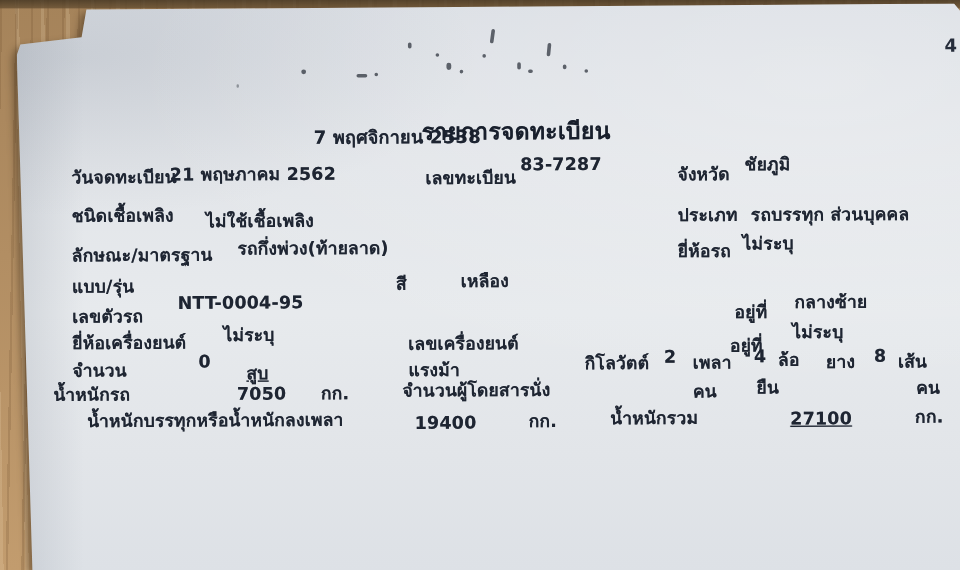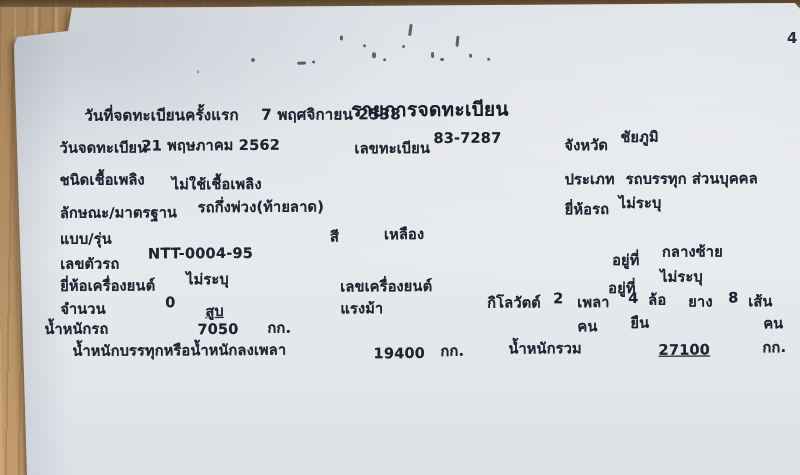--- a/index.html
+++ b/index.html
@@ -66,21 +66,20 @@
       <div class="s" style="left:470px;top:56px;width:3px;height:4px;"></div>
       <div class="s" style="left:488px;top:60px;width:3px;height:3px;"></div>
       <div class="s" style="left:373px;top:54px;width:4px;height:6px;"></div>
       <div class="s" style="left:384px;top:60px;width:3px;height:3px;"></div>
       <div class="s" style="left:364px;top:46px;width:3px;height:3px;"></div>
       <div class="s" style="left:198px;top:71px;width:2px;height:3px;opacity:.4;"></div>
     </div>
 
     <span class="pageno" style="position:absolute;left:788px;top:33px;">4</span>
 
-    <span class="t fr" style="left:85px;top:104px;">วันที่จดทะเบียนครั้งแรก</span>
     <span class="t fr" style="left:262px;top:104px;">7 พฤศจิกายน 2538</span>
     <span class="t title" style="left:352px;top:96px;">รายการจดทะเบียน</span>
 
     <span class="t" style="left:60px;top:136px;">วันจดทะเบียน</span>
     <span class="t v" style="left:142px;top:134px;">21 พฤษภาคม 2562</span>
     <span class="t" style="left:355px;top:138px;">เลขทะเบียน</span>
     <span class="t v" style="left:434px;top:132px;">83-7287</span>
     <span class="t" style="left:565px;top:136px;">จังหวัด</span>
     <span class="t v" style="left:621px;top:128px;">ชัยภูมิ</span>
 
@@ -118,25 +117,26 @@
     <span class="t" style="left:577px;top:293px;">เพลา</span>
     <span class="t v" style="left:628px;top:293px;">4</span>
     <span class="t" style="left:648px;top:291px;">ล้อ</span>
     <span class="t" style="left:688px;top:293px;">ยาง</span>
     <span class="t v" style="left:728px;top:293px;">8</span>
     <span class="t" style="left:748px;top:293px;">เส้น</span>
 
     <span class="t" style="left:44px;top:317px;">น้ำหนักรถ</span>
     <span class="t v" style="left:197px;top:322px;">7050</span>
     <span class="t" style="left:267px;top:317px;">กก.</span>
+    <span class="t" style="left:335px;top:315px;">จำนวนผู้โดยสารนั่ง</span>
     <span class="t" style="left:577px;top:317px;">คน</span>
     <span class="t" style="left:630px;top:314px;">ยืน</span>
     <span class="t" style="left:763px;top:315px;">คน</span>
 
     <span class="t" style="left:72px;top:339px;">น้ำหนักบรรทุกหรือน้ำหนักลงเพลา</span>
-    <span class="t v" style="left:345px;top:347px;margin-left:28px;">19400</span>
+    <span class="t v" style="left:345px;top:347px;">19400</span>
     <span class="t" style="left:440px;top:341px;">กก.</span>
     <span class="t" style="left:508px;top:339px;">น้ำหนักรวม</span>
     <span class="t v" style="left:658px;top:345px;text-decoration:underline;">27100</span>
     <span class="t" style="left:762px;top:339px;">กก.</span>
 
   </div>
 </div>
 
 </body></html>

